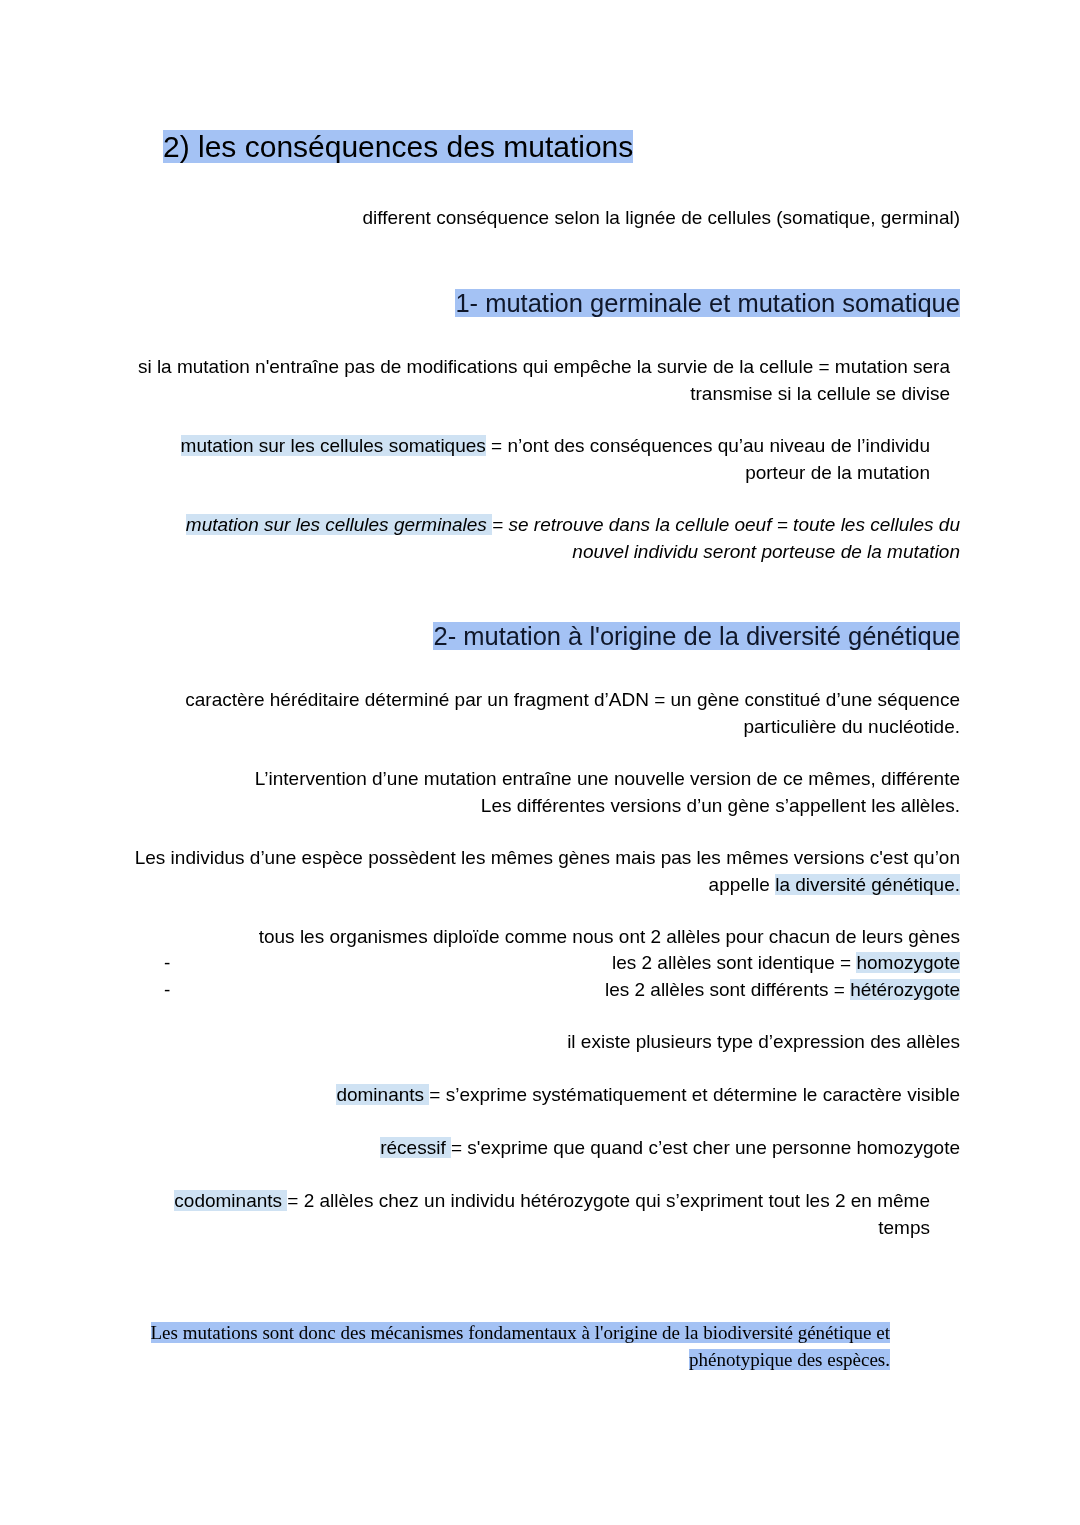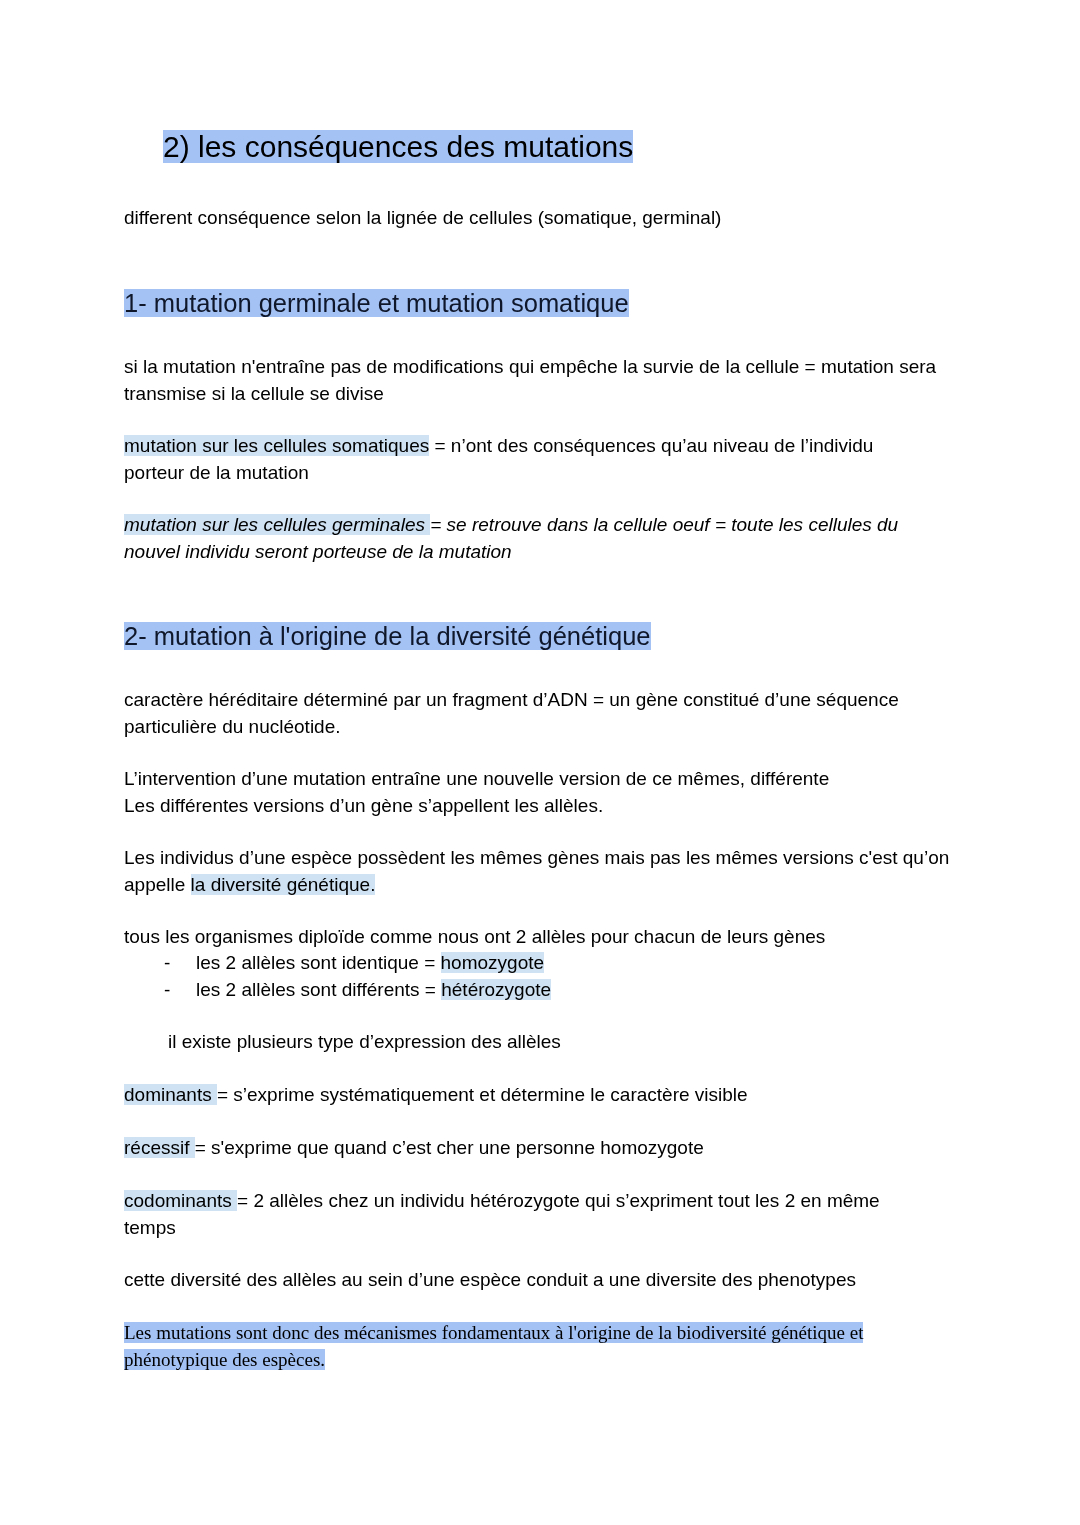--- a/index.html
+++ b/index.html
@@ -14,24 +14,25 @@
       overflow: hidden;
       font-family: "Liberation Sans", sans-serif;
       color: #000000;
     }
     .page {
       position: absolute;
       left: 0;
       top: 0;
       width: 1080px;
       height: 1525px;
+      text-align: right;
     }
     .block {
       position: absolute;
-      left: 124px;
+      left: 130px;
       width: 830px;
     }
     .title {
       position: absolute;
       left: 163px;
       top: 128px;
       font-size: 30px;
       line-height: 38px;
       color: #000000;
     }
@@ -113,33 +114,32 @@
     <li>
       <span class="dash">-</span>
       <span>les 2 allèles sont identique = </span><span class="hl-light">homozygote</span>
     </li>
     <li>
       <span class="dash">-</span>
       <span>les 2 allèles sont différents = </span><span class="hl-light">hétérozygote</span>
     </li>
   </ul>
 
-  <div class="block p" style="top:1029px;margin-left:44px;">il existe plusieurs type d’expression des allèles</div>
+  <div class="block p" style="top:1029px;">il existe plusieurs type d’expression des allèles</div>
 
   <div class="block p" style="top:1082px;">
     <span class="hl-light">dominants </span><span>= s’exprime systématiquement et détermine le caractère visible</span>
   </div>
 
   <div class="block p" style="top:1135px;">
     <span class="hl-light">récessif </span><span>= s'exprime que quand c’est cher une personne homozygote</span>
   </div>
 
   <div class="block p" style="top:1188px; width:800px;">
     <span class="hl-light">codominants </span><span>= 2 allèles chez un individu hétérozygote qui s’expriment tout les 2 en même temps</span>
   </div>
 
-  <div class="block p" style="top:1267px;">cette diversité des allèles au sein d’une espèce conduit a une diversite des phenotypes</div>
 
   <div class="block p" style="top:1320px; width:760px;font-family:Liberation Serif, serif;">
     <span class="hl-strong">Les mutations sont donc des mécanismes fondamentaux à l'origine de la biodiversité génétique et phénotypique des espèces.</span>
   </div>
 
 </div>
 
 </body></html>

